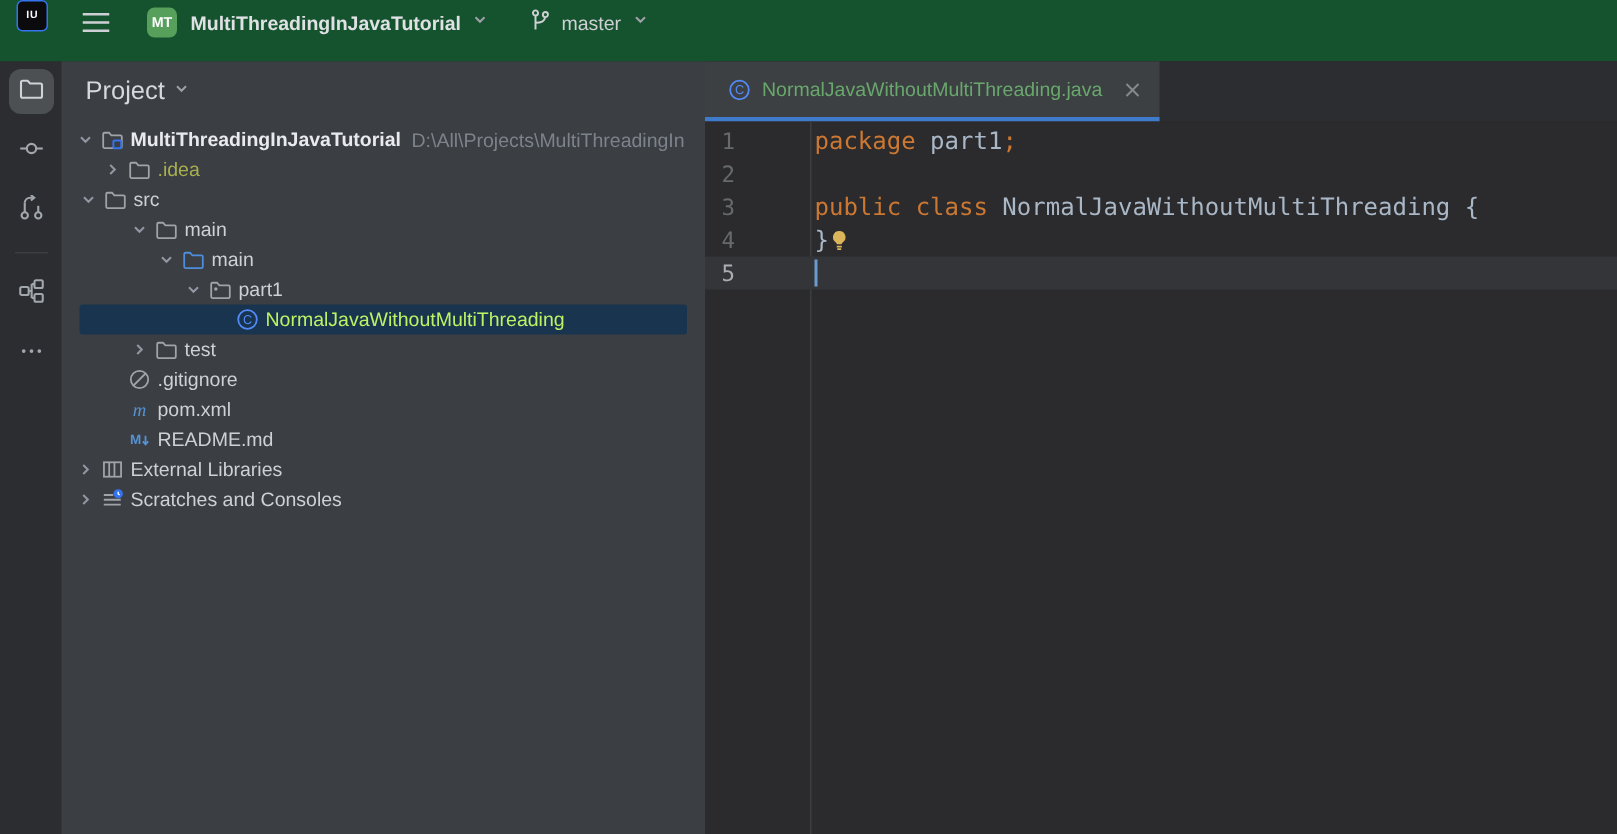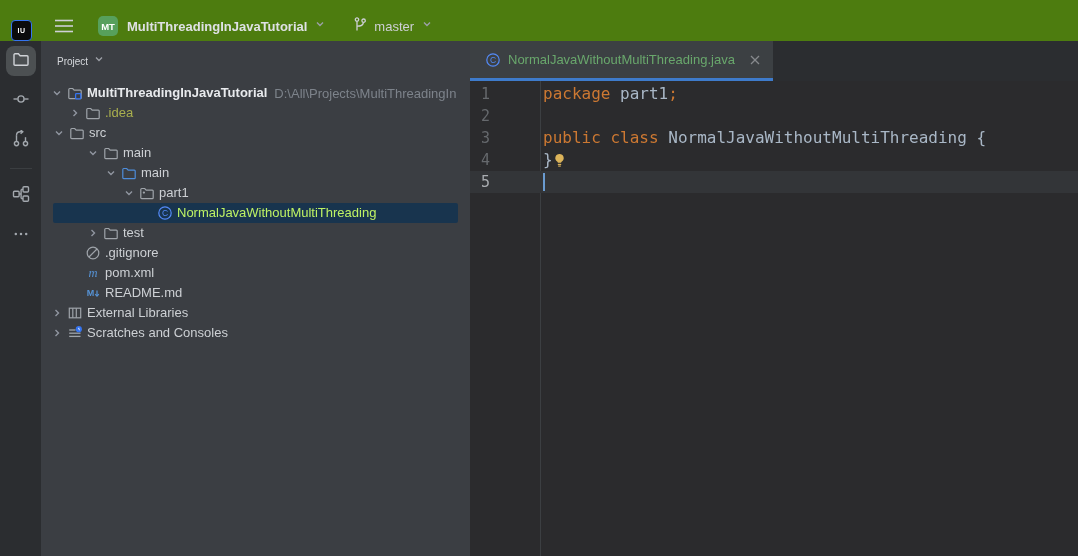--- a/index.html
+++ b/index.html
@@ -1,21 +1,21 @@
 <!DOCTYPE html>
 <html><head>
 <meta charset="utf-8">
 <style>
   * { margin:0; padding:0; box-sizing:border-box; }
   html,body { width:1078px; height:556px; overflow:hidden; background:#2B2D30;
               font-family:"Liberation Sans", sans-serif; -webkit-font-smoothing:antialiased; }
 
   
-  .topbar { position:absolute; left:0; top:0; width:1078px; height:41px; background:#4d7c0f;
-            display:flex; align-items:flex-end; }
+  .topbar { position:absolute; left:0; top:0; width:1078px; height:41px; background:#14532d;
+            display:flex; align-items:flex-start; }
   .app-logo { width:21px; height:21px; margin-left:11px; background:#0b0b0d; border:1.5px solid #3574F0;
               border-radius:4px; color:#fff; font-size:7px; font-weight:bold; letter-spacing:.5px;
               display:flex; align-items:center; justify-content:center; }
   .hamburger { width:34px; height:30px; margin-left:15px; border-radius:6px; display:flex;
                align-items:center; justify-content:center; }
   .hamburger svg { display:block; }
   .proj-switch { display:flex; align-items:center; margin-left:13px; height:30px; border-radius:6px; padding:0 4px; }
   .avatar { width:20px; height:20px; border-radius:5px; background:#57A05C; color:#fff;
             font-size:9.5px; font-weight:bold; display:flex; align-items:center; justify-content:center; }
   .proj-name { color:#DFE1E5; font-size:13px; font-weight:600; margin:0 5px 0 9px; }
@@ -27,21 +27,21 @@
                display:flex; flex-direction:column; align-items:center; padding-top:5px; }
   .tool-btn { width:30px; height:30px; border-radius:8px; display:flex; align-items:center;
               justify-content:center; margin-bottom:10px; }
   .tool-btn.active { background:#4C5052; }
   .strip-divider { width:22px; height:1px; background:#3B3E41; margin:2px 0 12px 0; }
 
   
   .project-panel { position:absolute; left:41px; top:41px; width:429px; height:515px;
                    background:#3B3E43; overflow:hidden; }
   .panel-header { height:40px; display:flex; align-items:center; padding-left:16px; }
-  .panel-title { color:#D5D8DC; font-size:10px; margin-right:3px; }
+  .panel-title { color:#D5D8DC; font-size:17px; margin-right:3px; }
   .tree { padding-top:2px; }
   .trow { position:relative; height:20px; display:flex; align-items:center; font-size:13px;
           color:#CDD0D4; white-space:nowrap; }
   .trow.selected::before { content:""; position:absolute; left:12px; right:12px; top:0; bottom:0;
                            background:#18344E; border-radius:2px; }
   .trow > * { position:relative; z-index:1; }
   .chev { width:16px; height:16px; flex:0 0 16px; display:flex; align-items:center; justify-content:center; }
   .ticon { width:16px; height:16px; flex:0 0 16px; margin:0 4px 0 2px; display:flex; align-items:center; justify-content:center; }
   .tlabel { line-height:20px; }
   .tlabel.bold { font-weight:bold; color:#E8EAED; }

